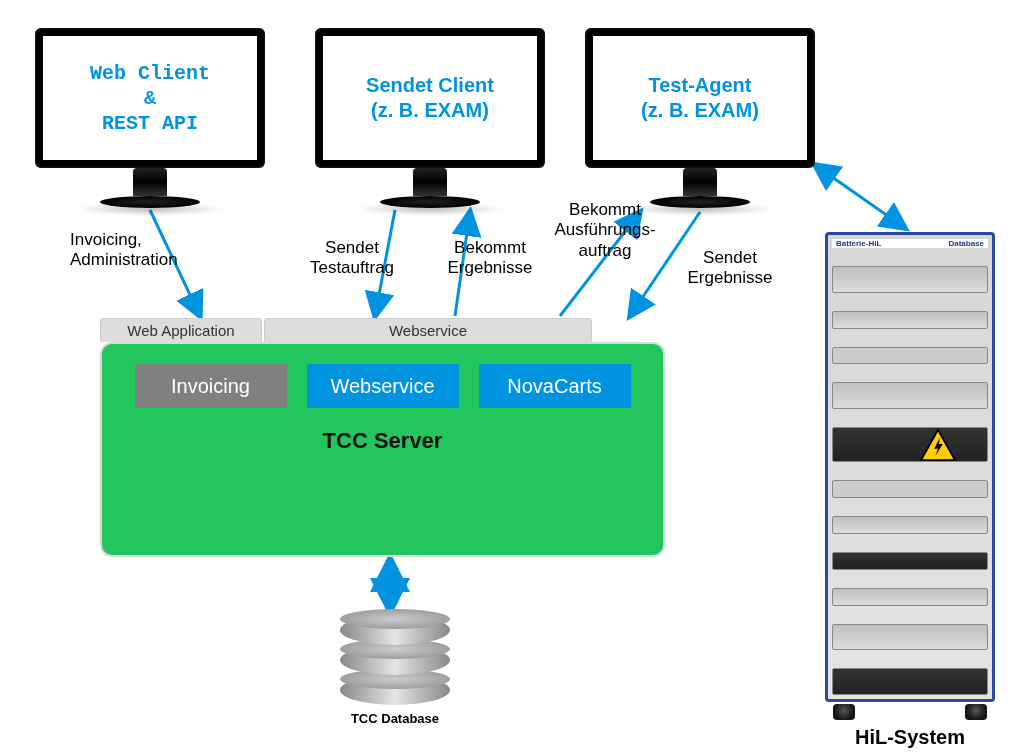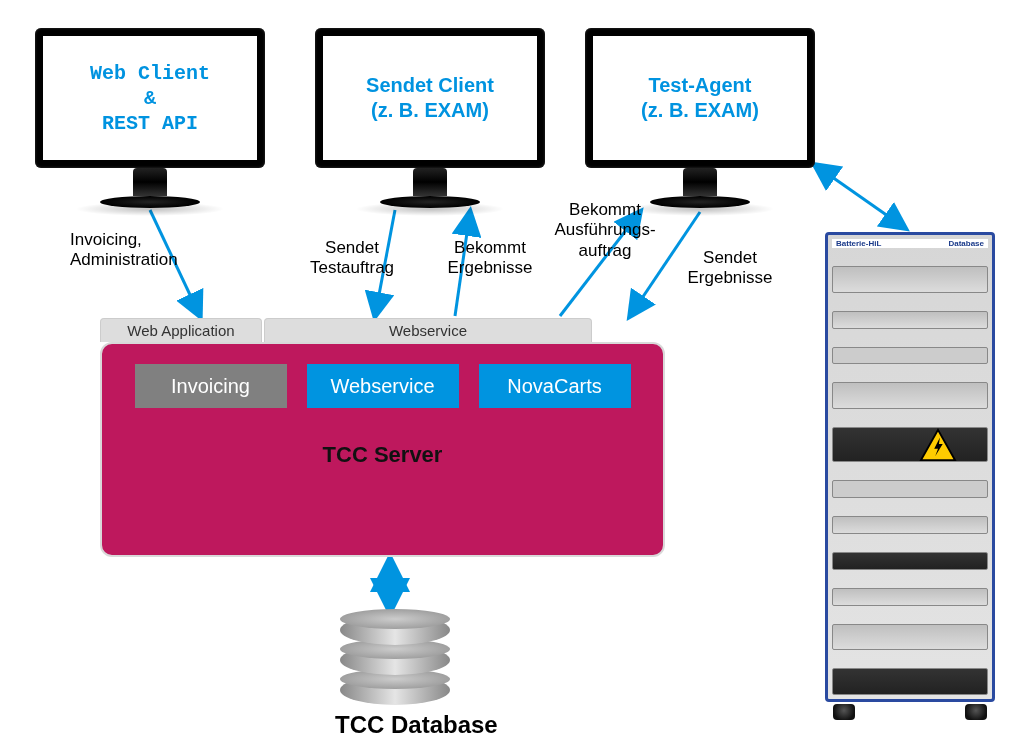--- a/index.html
+++ b/index.html
@@ -102,21 +102,21 @@
     padding: 0 4px;
     text-align: center;
     border: 1px solid #ccc;
     border-bottom: none;
   }
   .tab.web { width: 162px; }
   .tab.ws  { width: 328px; }
   .server-body {
     width: 565px;
     height: 215px;
-    background: #be185d;
+    background: #22c55e;
     border: 2px solid #d9d9d9;
     border-radius: 12px;
     padding: 20px 28px 8px;
     display: flex;
     flex-direction: column;
     align-items: center;
   }
   .mod-row { display: flex; gap: 20px; margin-bottom: 14px; }
   .module {
     color: #fff;
@@ -128,21 +128,21 @@
     width: 150px;
   }
   .module.blue { background: #0094e0; }
   .module.gray { background: #808080; }
   .module.wA { width: 152px; }
   .module.wB { width: 162px; }
   .server-title {
     font-size: 22px;
     font-weight: 700;
     color: #111;
-    margin-top: 20px;
+    margin-top: 6px;
   }
 
   
   .db {
     position: absolute;
     left: 335px;
     top: 615px;
     width: 120px;
     text-align: center;
   }
@@ -163,21 +163,21 @@
     position: absolute;
     left: 0; top: -6px;
     width: 110px; height: 20px;
     background: radial-gradient(ellipse at center, #ccc 0%, #999 80%);
     border-radius: 55px/10px;
   }
   .disk.d1 { top: 0; }
   .disk.d2 { top: 30px; }
   .disk.d3 { top: 60px; }
   .db-label {
-    font-size: 24px;
+    font-size: 13px;
     font-weight: 700;
     white-space: nowrap;
   }
 
   
   .rack {
     position: absolute;
     left: 825px;
     top: 232px;
     width: 170px;
@@ -352,13 +352,14 @@
     <div class="unit h1"></div>
     <div class="unit h1 dark"></div>
     <div class="unit h1"></div>
     <div class="unit h2"></div>
     <div class="unit h2 dark"></div>
   </div>
   <div class="rack-wheels">
     <div class="wheel"></div>
     <div class="wheel"></div>
   </div>
+  <div class="rack-label">HiL-System</div>
 </div>
 
 </body></html>

